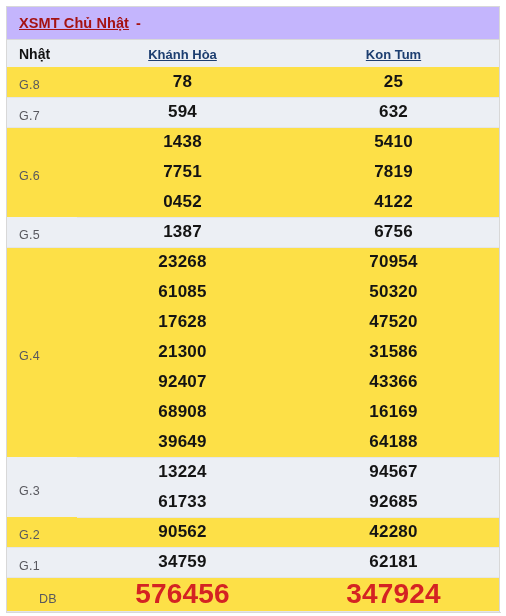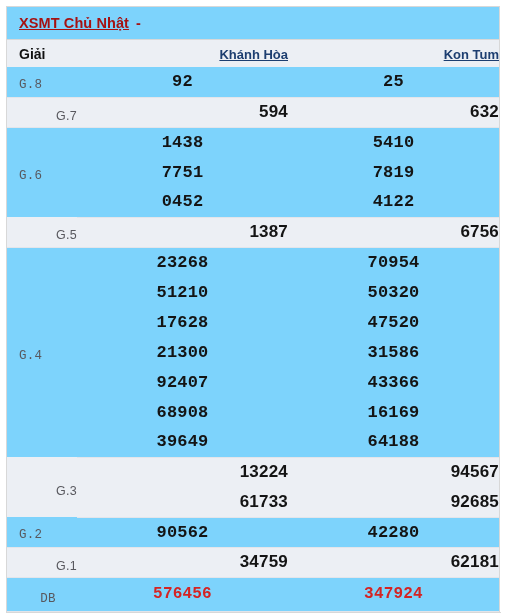--- a/index.html
+++ b/index.html
@@ -21,21 +21,21 @@
     border-bottom:none;
     box-sizing:border-box;
     width:494px;
   }
   
   .titlebar{
     height:33px;
     box-sizing:border-box;
     display:flex;align-items:center;
     padding-left:12px;
-    background:#7dd3fc;
+    background:#c4b5fd;
     border-bottom:1px solid #d8d8d8;
   }
   .title-link{
     color:#a51212;
     font-size:14.5px;
     font-weight:bold;
     text-decoration:underline;
     letter-spacing:.1px;
     white-space:nowrap;
   }
@@ -69,21 +69,21 @@
     border-bottom:1px solid #dcdfe5;
   }
   .hdr-prize{
     text-align:left;
     padding-left:12px !important;
     font-size:14px;
     font-weight:bold;
     color:#111111;
   }
   .hdr-prov{
-    text-align:right;
+    text-align:center;
     border-left:1px solid #c9ccd3;
   }
   .hdr-prov a{
     color:#1d3e70;
     font-size:13px;
     font-weight:bold;
     text-decoration:underline;
   }
 
   
@@ -98,27 +98,27 @@
   }
   td.num{
     text-align:center;
     font-size:17px;
     font-weight:bold;
     color:#141414;
     border-left:1px solid #c9ccd3;
     letter-spacing:.2px;
   }
   tr.drow{height:30px;}
-  tr.shade td{background:#eceff4;text-align:right;}
-  tr.plain td{background:#7dd3fc;font-family:Liberation Mono, monospace;}
+  tr.shade td{background:#eceff4;}
+  tr.plain td{background:#fde047;}
   tr.grpend td{border-bottom:1px solid #e3e5ea;}
 
   td.num.db{
     color:#d42323;
-    font-size:16px;
+    font-size:28px;
   }
   tr.db-row{height:34px;}
   tr.db-row td.prize{padding-top:9px !important;text-align:center;}
   .bottom-edge{
     height:1px;
     background:#d8d8d8;
     width:494px;
   }
 </style>
 </head>
@@ -133,33 +133,33 @@
     </div>
 
     <table class="results">
       <colgroup>
         <col class="c-prize">
         <col class="c-prov">
         <col class="c-prov">
       </colgroup>
       <thead>
         <tr class="hdr-row">
-          <th class="hdr-prize">Giải</th>
+          <th class="hdr-prize">Nhật</th>
           <th class="hdr-prov">
             <a href="#">Khánh Hòa</a>
           </th>
           <th class="hdr-prov">
             <a href="#">Kon Tum</a>
           </th>
         </tr>
       </thead>
       <tbody id="results-body">
           <tr class="drow plain grpend">
             <td class="prize" rowspan="1">G.8</td>
-            <td class="num">92</td>
+            <td class="num">78</td>
             <td class="num">25</td>
           </tr>
           <tr class="drow shade grpend">
             <td class="prize" rowspan="1">G.7</td>
             <td class="num">594</td>
             <td class="num">632</td>
           </tr>
           <tr class="drow plain">
             <td class="prize" rowspan="3">G.6</td>
             <td class="num">1438</td>
@@ -177,21 +177,21 @@
             <td class="prize" rowspan="1">G.5</td>
             <td class="num">1387</td>
             <td class="num">6756</td>
           </tr>
           <tr class="drow plain">
             <td class="prize" rowspan="7">G.4</td>
             <td class="num">23268</td>
             <td class="num">70954</td>
           </tr>
           <tr class="drow plain">
-            <td class="num">51210</td>
+            <td class="num">61085</td>
             <td class="num">50320</td>
           </tr>
           <tr class="drow plain">
             <td class="num">17628</td>
             <td class="num">47520</td>
           </tr>
           <tr class="drow plain">
             <td class="num">21300</td>
             <td class="num">31586</td>
           </tr>

